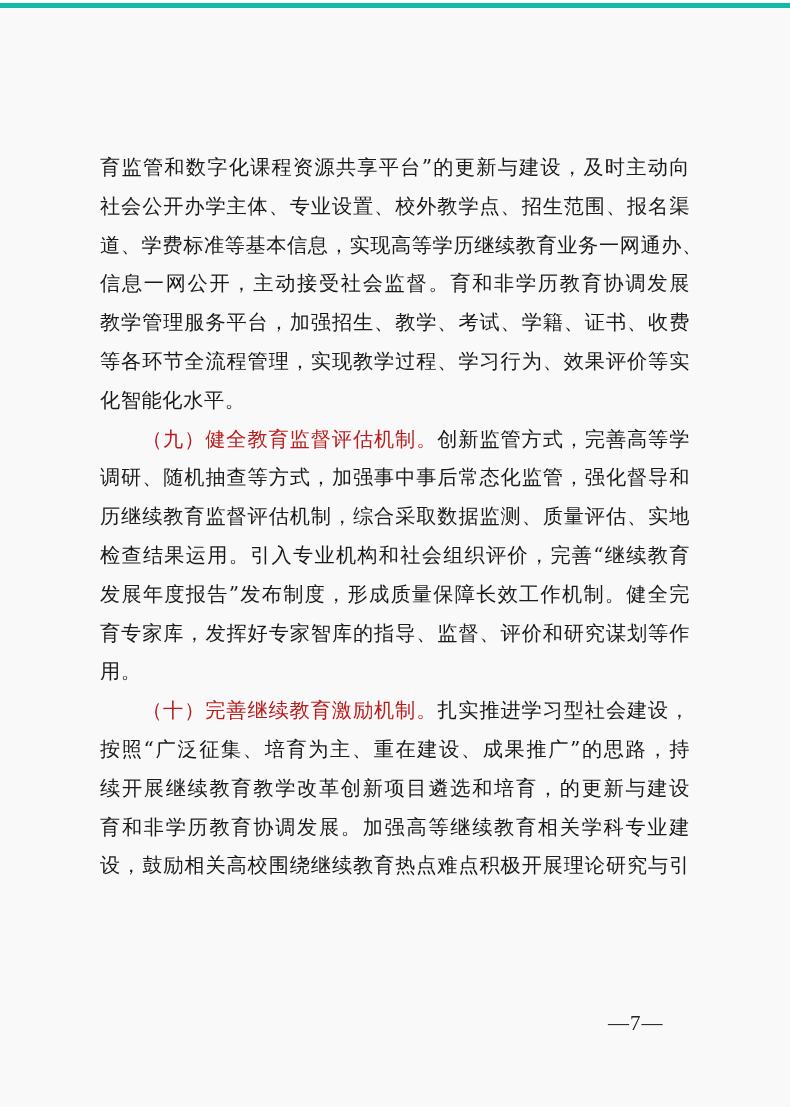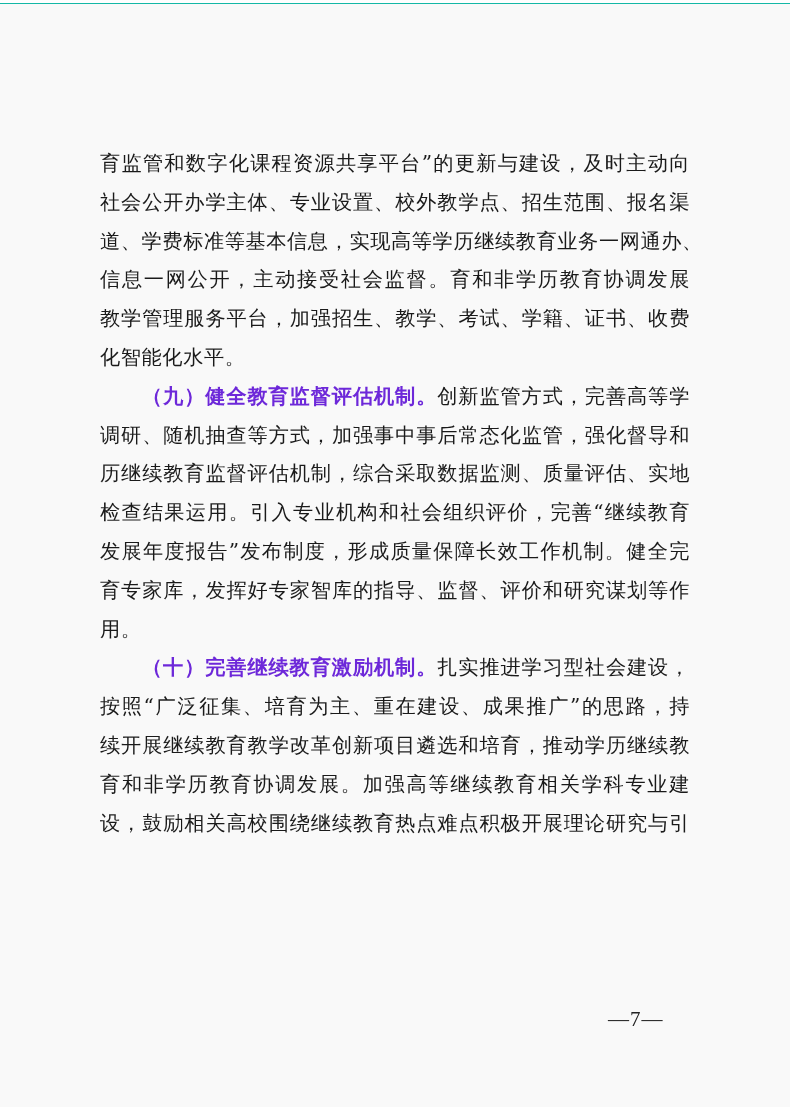--- a/index.html
+++ b/index.html
@@ -10,21 +10,21 @@
       overflow: hidden;
       background: #ffffff;
     }
     .page {
       position: absolute;
       left: 0;
       top: 3px;
       width: 790px;
       height: 1104px;
       background: #f9f9f9;
-      border-top: 1px solid #14b8a6;
+      border-top: 5px solid #14b8a6;
       box-sizing: border-box;
     }
     .body-text {
       position: absolute;
       left: 100px;
       top: 140px;
       width: 590px;
       font-family: "DejaVu Serif", "Liberation Serif", serif;
       font-size: 20.2px;
       line-height: 38.8px;
@@ -46,22 +46,22 @@
       text-align: justify;
     }
     .line.last {
       text-align-last: left;
     }
     .indent {
       padding-left: 42px;
     }
     .heading-run {
       font-family: "DejaVu Serif", "Liberation Serif", serif;
-      font-weight: bold;
-      color: #6d28d9;
+      font-weight: normal;
+      color: #b91c1c;
     }
     .page-number {
       position: absolute;
       left: 608px;
       top: 1003px;
       font-family: "Liberation Serif", "DejaVu Serif", serif;
       font-size: 21px;
       color: #222222;
       letter-spacing: 1px;
       white-space: nowrap;
@@ -72,37 +72,38 @@
 
 <div class="page">
   <div class="body-text">
 
     <div class="para">
       <span class="line">育监管和数字化课程资源共享平台”的更新与建设，及时主动向</span>
       <span class="line">社会公开办学主体、专业设置、校外教学点、招生范围、报名渠</span>
       <span class="line">道、学费标准等基本信息，实现高等学历继续教育业务一网通办、</span>
       <span class="line">信息一网公开，主动接受社会监督。育和非学历教育协调发展</span>
       <span class="line">教学管理服务平台，加强招生、教学、考试、学籍、证书、收费</span>
+      <span class="line">等各环节全流程管理，实现教学过程、学习行为、效果评价等实</span>
       <span class="line last">化智能化水平。</span>
     </div>
 
     <div class="para">
       <span class="line indent"><span class="heading-run">（九）健全教育监督评估机制。</span><span>创新监管方式，完善高等学</span></span>
       <span class="line">调研、随机抽查等方式，加强事中事后常态化监管，强化督导和</span>
       <span class="line">历继续教育监督评估机制，综合采取数据监测、质量评估、实地</span>
       <span class="line">检查结果运用。引入专业机构和社会组织评价，完善“继续教育</span>
       <span class="line">发展年度报告”发布制度，形成质量保障长效工作机制。健全完</span>
       <span class="line">育专家库，发挥好专家智库的指导、监督、评价和研究谋划等作</span>
       <span class="line last">用。</span>
     </div>
 
     <div class="para">
       <span class="line indent"><span class="heading-run">（十）完善继续教育激励机制。</span><span>扎实推进学习型社会建设，</span></span>
       <span class="line">按照“广泛征集、培育为主、重在建设、成果推广”的思路，持</span>
-      <span class="line">续开展继续教育教学改革创新项目遴选和培育，推动学历继续教</span>
+      <span class="line">续开展继续教育教学改革创新项目遴选和培育，的更新与建设</span>
       <span class="line">育和非学历教育协调发展。加强高等继续教育相关学科专业建</span>
       <span class="line">设，鼓励相关高校围绕继续教育热点难点积极开展理论研究与引</span>
     </div>
 
   </div>
 
   <div class="page-number">—7—</div>
 </div>
 
 </body></html>

